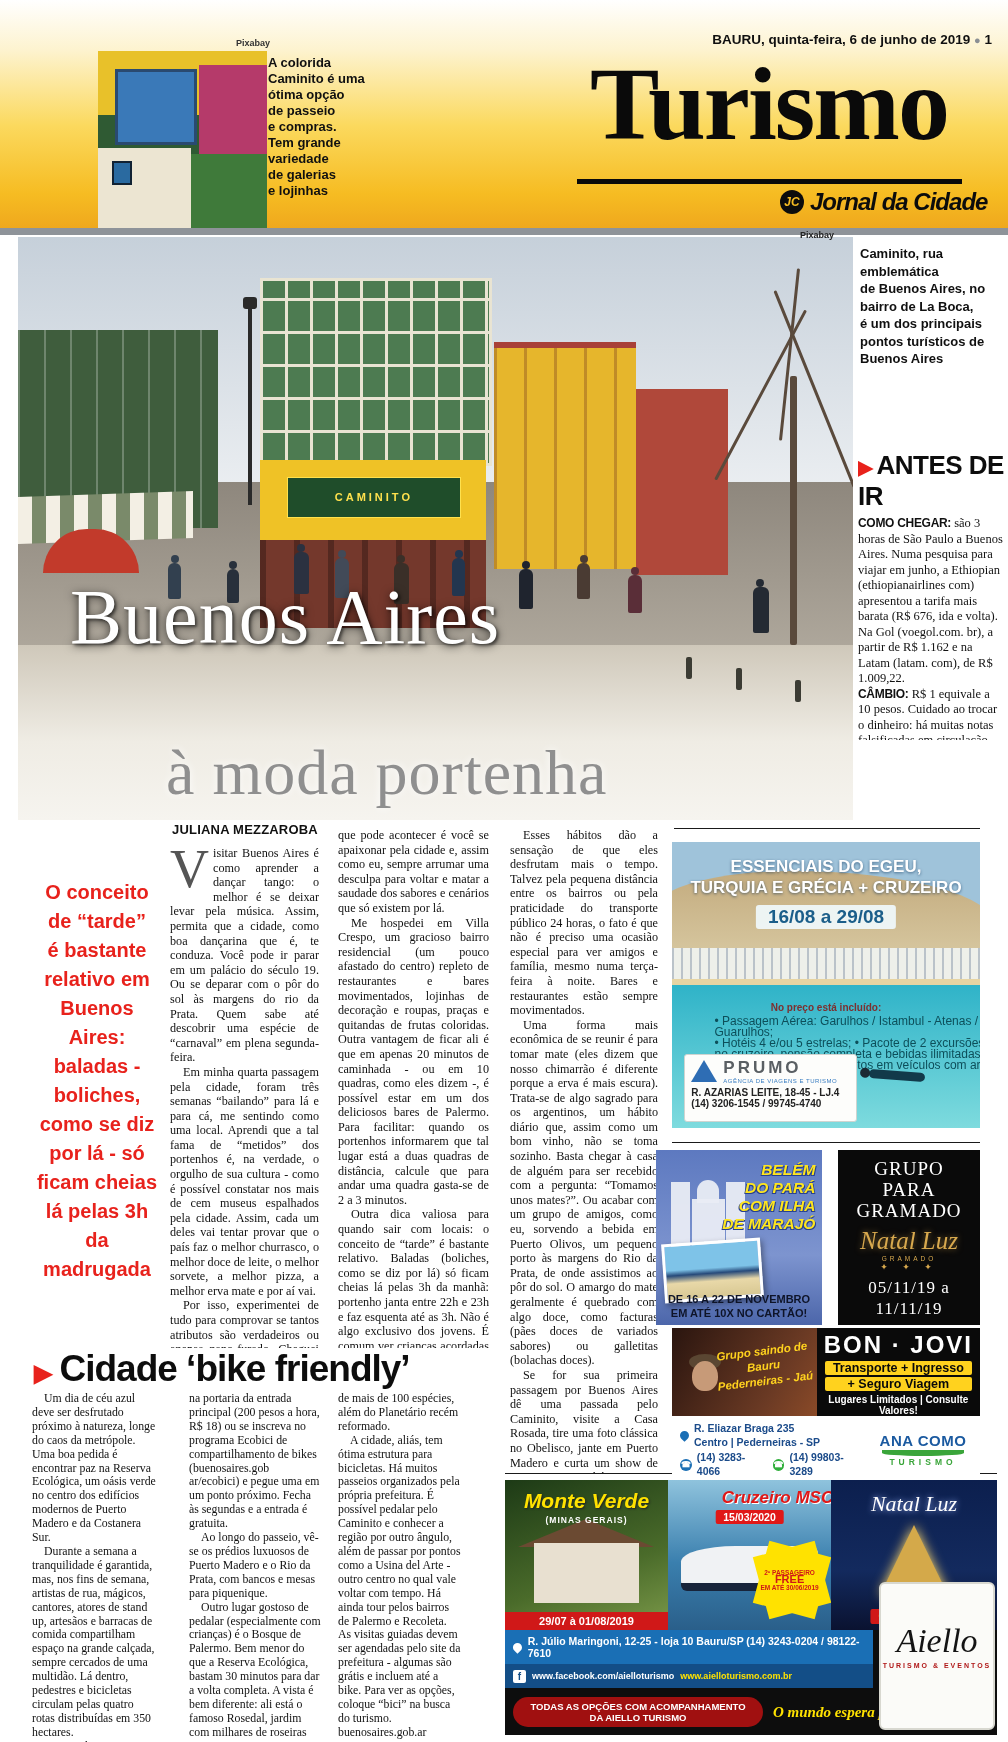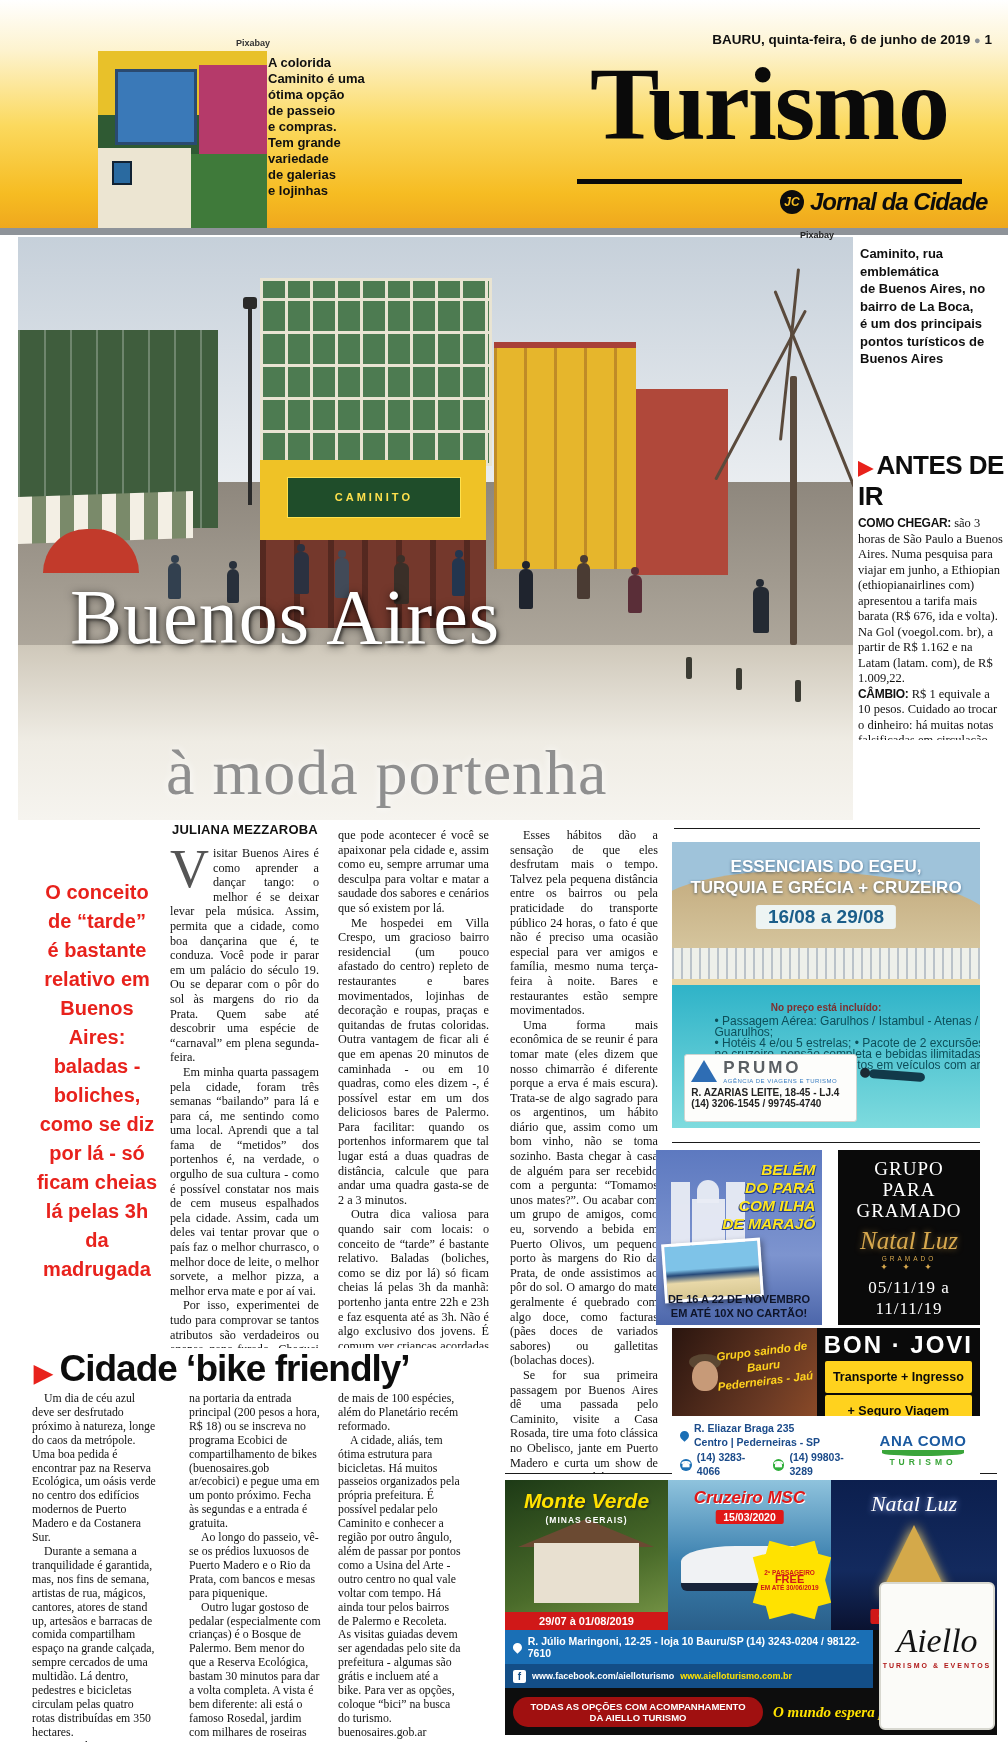--- a/index.html
+++ b/index.html
@@ -142,21 +142,21 @@
   
   .bonjovi{position:absolute;left:672px;top:1328px;width:308px;height:88px;overflow:hidden;background:#0a0a0a;display:flex;}
   .bj-photo{position:relative;width:47%;height:100%;background:linear-gradient(120deg,#2a150f,#6b3a24 70%,#8a4a28);}
   .bj-face{position:absolute;left:14%;top:38%;width:26px;height:30px;border-radius:50% 50% 45% 45%;background:#c79a78;}
   .bj-hair{position:absolute;left:12%;top:30%;width:32px;height:16px;border-radius:50%;background:#5a4632;}
   .bj-note{position:absolute;right:2%;top:18%;width:70%;text-align:center;color:#ffd21e;font-style:italic;font-weight:bold;
     font-size:11.5px;line-height:15px;transform:rotate(-7deg);}
   .bj-right{width:53%;height:100%;text-align:center;color:#fff;}
   .bj-title{font-weight:bold;font-size:24px;letter-spacing:2px;margin-top:3px;}
   .bj-offer{display:block;background:#ffd21e;color:#0a0a0a;font-weight:bold;font-size:12.5px;margin:2px 8px 0 8px;
-    padding:9px 0;border-radius:2px;}
+    padding:0 0;border-radius:2px;}
   .bj-footnote{font-weight:bold;font-size:10px;margin-top:3px;}
   .anapaula{position:absolute;left:672px;top:1420px;width:308px;height:58px;background:#fff;display:flex;align-items:center;}
   .ap-contact{width:62%;padding-left:8px;font-size:10.5px;font-weight:bold;color:#1b4b8a;line-height:13.5px;}
   .ap-row{display:flex;align-items:center;gap:5px;margin-top:2px;}
   .pin{width:9px;height:9px;background:#1b6fb5;border-radius:50% 50% 50% 0;transform:rotate(-45deg);display:inline-block;}
   .cir{width:12px;height:12px;border-radius:50%;color:#fff;font-size:8px;display:inline-flex;align-items:center;justify-content:center;}
   .cir.blue{background:#1b6fb5;} .cir.green{background:#2fae3a;}
   .ap-logo{width:38%;text-align:center;}
   .ap-name{color:#1b5aa0;font-weight:bold;font-size:15px;letter-spacing:0.5px;}
   .ap-swoosh{width:82px;height:6px;border-radius:0 0 50% 50%;background:#3aa53a;margin:1px auto;}
@@ -171,21 +171,21 @@
     border-bottom:28px solid #6b4a32;}
   .ai-mv-title{position:absolute;left:0;top:6%;width:100%;text-align:center;color:#ffe200;font-weight:bold;font-style:italic;
     font-size:21px;text-shadow:1px 1px 2px #222;}
   .ai-mv-sub{position:absolute;left:0;top:23%;width:100%;text-align:center;color:#fff;font-weight:bold;font-size:8.5px;letter-spacing:1px;}
   .ai-dates{position:absolute;left:0;bottom:0;width:100%;text-align:center;background:#d01818;color:#fff;
     font-weight:bold;font-size:11px;padding:3px 0;}
   .ai-msc{left:163px;width:163px;background:linear-gradient(#8fc3dd,#3a7fae 55%,#2a5f8a);}
   .ai-ship{position:absolute;left:8%;top:44%;width:84%;height:26%;background:#f0f2f4;border-radius:40% 8px 4px 4px;}
   .ai-ship::after{content:"";position:absolute;left:0;bottom:-6px;width:100%;height:8px;background:#18243a;border-radius:0 0 6px 6px;}
   .ai-msc-title{position:absolute;left:0;top:5%;width:100%;text-align:center;color:#e01818;font-weight:bold;font-style:italic;
-    font-size:17px;text-shadow:1px 1px 0 #fff;}
+    font-size:17px;text-shadow:1px 1px 0 #fff;padding-left:28px;}
   .ai-msc-date{position:absolute;left:50%;transform:translateX(-50%);top:20%;background:#e01818;color:#fff;
     font-weight:bold;font-size:10.5px;padding:1px 8px;border-radius:2px;}
   .burst{position:absolute;right:4%;bottom:12%;width:64px;height:64px;display:flex;align-items:center;justify-content:flex-start;}
   .burst::before,.burst::after{content:"";position:absolute;inset:0;background:#ffe200;}
   .burst::before{transform:rotate(15deg);} .burst::after{transform:rotate(-15deg);}
   .burst span{position:relative;z-index:2;text-align:center;color:#d01818;font-weight:bold;font-size:6.5px;line-height:7.5px;}
   .burst .free{font-size:11px;display:block;}
   .ai-nl{left:326px;width:166px;background:linear-gradient(#0c1f4e,#132a5e 60%,#0a1230);}
   .ai-tree{position:absolute;left:50%;transform:translateX(-50%);top:30%;width:0;height:0;
     border-left:34px solid transparent;border-right:34px solid transparent;border-bottom:70px solid #d4a94a;filter:drop-shadow(0 0 6px #ffda6b);}

